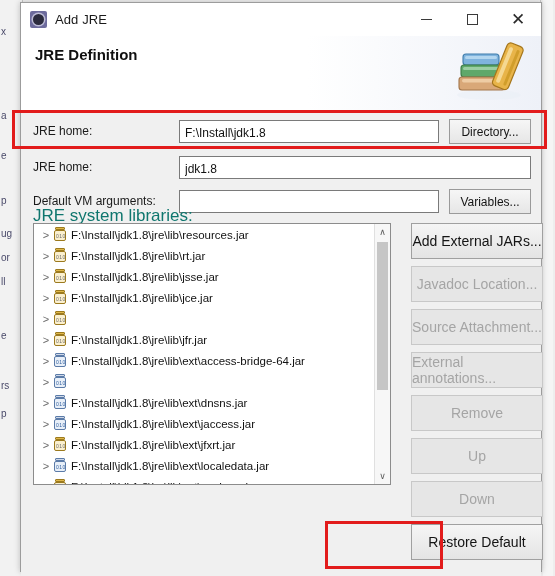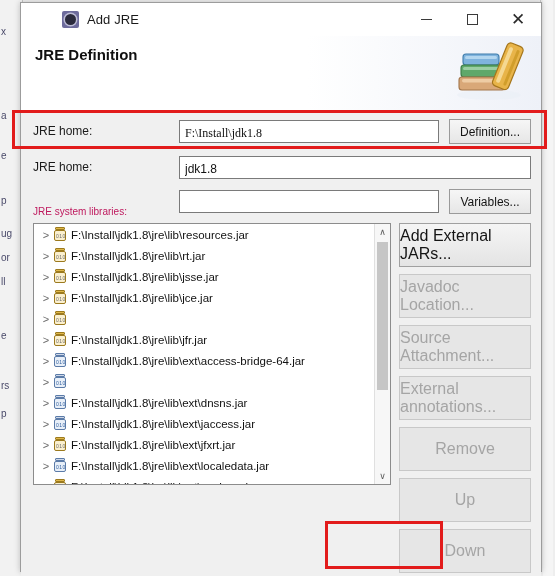--- a/index.html
+++ b/index.html
@@ -51,21 +51,20 @@
   }
 
   
   #titlebar {
     position: relative;
     height: 32px;
     background: #ffffff;
     border-bottom: 1px solid #ffffff;
     display: flex;
     align-items: center;
-    padding-left: 32px;
   }
   #title-icon {
     width: 17px; height: 17px;
     margin-left: 9px;
     position: relative;
     flex: none;
   }
   #title-icon .gear-outer {
     position: absolute; inset: 0;
     background: #6d6b9c;
@@ -145,21 +144,21 @@
     border: 1px solid #9a9a9a;
     box-sizing: border-box;
     font-size: 12px;
     color: #151515;
     display: flex; align-items: center; justify-content: center;
     top: 2px;
   }
 
   #lib-label {
     position: absolute; left: 12px; top: 95px;
-    font-size: 10px; color: #be185d;
+    font-size: 17px; color: #0f766e;
   }
 
   
   #lib-list {
     position: absolute;
     left: 12px; top: 112px;
     width: 358px; height: 262px;
     background: #ffffff;
     border: 1px solid #8c8c8c;
     box-sizing: border-box;
@@ -222,28 +221,28 @@
   #sb-down { bottom: 0; }
   #sb-thumb {
     position: absolute; left: 2px; top: 18px;
     width: 11px; height: 148px;
     background: #c6c6c6;
   }
 
   
   #side-buttons { position: absolute; left: 378px; top: 112px; width: 132px; }
   .side-btn {
-    width: 132px; height: 44px;
+    width: 132px; height: 36px;
     margin-bottom: 7px;
     background: linear-gradient(to bottom, #f5f5f5, #e4e4e4);
     border: 1px solid #a0a0a0;
     box-sizing: border-box;
-    font-size: 16px;
+    font-size: 14px;
     color: #141414;
-    display: flex; align-items: center; justify-content: center;
+    display: flex; align-items: center; justify-content: center; margin-left: 12px;
   }
   .side-btn.disabled { color: #a5a5a5; background: #e6e6e6; border-color: #c8c8c8; }
 
   
   .annot {
     position: absolute;
     border: 3px solid #e21b1b;
     box-sizing: border-box;
     pointer-events: none;
     z-index: 40;
@@ -310,30 +309,31 @@
         <rect x="48" y="10" width="4" height="38" rx="2" fill="#f6dc9a" opacity="0.9"></rect>
         <rect x="56" y="10" width="3" height="38" rx="1.5" fill="#c8941f" opacity="0.7"></rect>
       </g>
     </svg>
   </div>
 
   <div id="body">
 
     <div class="form-row" style="top:6px">
       <div class="form-label">JRE home:</div>
-      <input class="txt" type="text" style="left: 158px; width: 260px; font-family: Liberation Serif, serif;" value="F:\Install\jdk1.8">
-      <div class="btn" style="left:428px; width:82px;">Definition...</div>
+      <input class="txt" type="text" style="left: 158px; width: 260px;" value="F:\Install\jdk1.8">
+      <div class="btn" style="left:428px; width:82px;">Directory...</div>
     </div>
 
     <div class="form-row" style="top:42px">
       <div class="form-label">JRE home:</div>
       <input class="txt" type="text" style="left: 158px; width: 352px;" value="jdk1.8">
     </div>
 
     <div class="form-row" style="top:76px">
+      <div class="form-label">Default VM arguments:</div>
       <input class="txt" type="text" style="left: 158px; width: 260px;" value="">
       <div class="btn" style="left:428px; width:82px;">Variables...</div>
     </div>
 
     <div id="lib-label">JRE system libraries:</div>
 
     <div id="lib-list">
       <div id="lib-rows">
           <div class="lib-row">
             <span class="twisty">&gt;</span>

